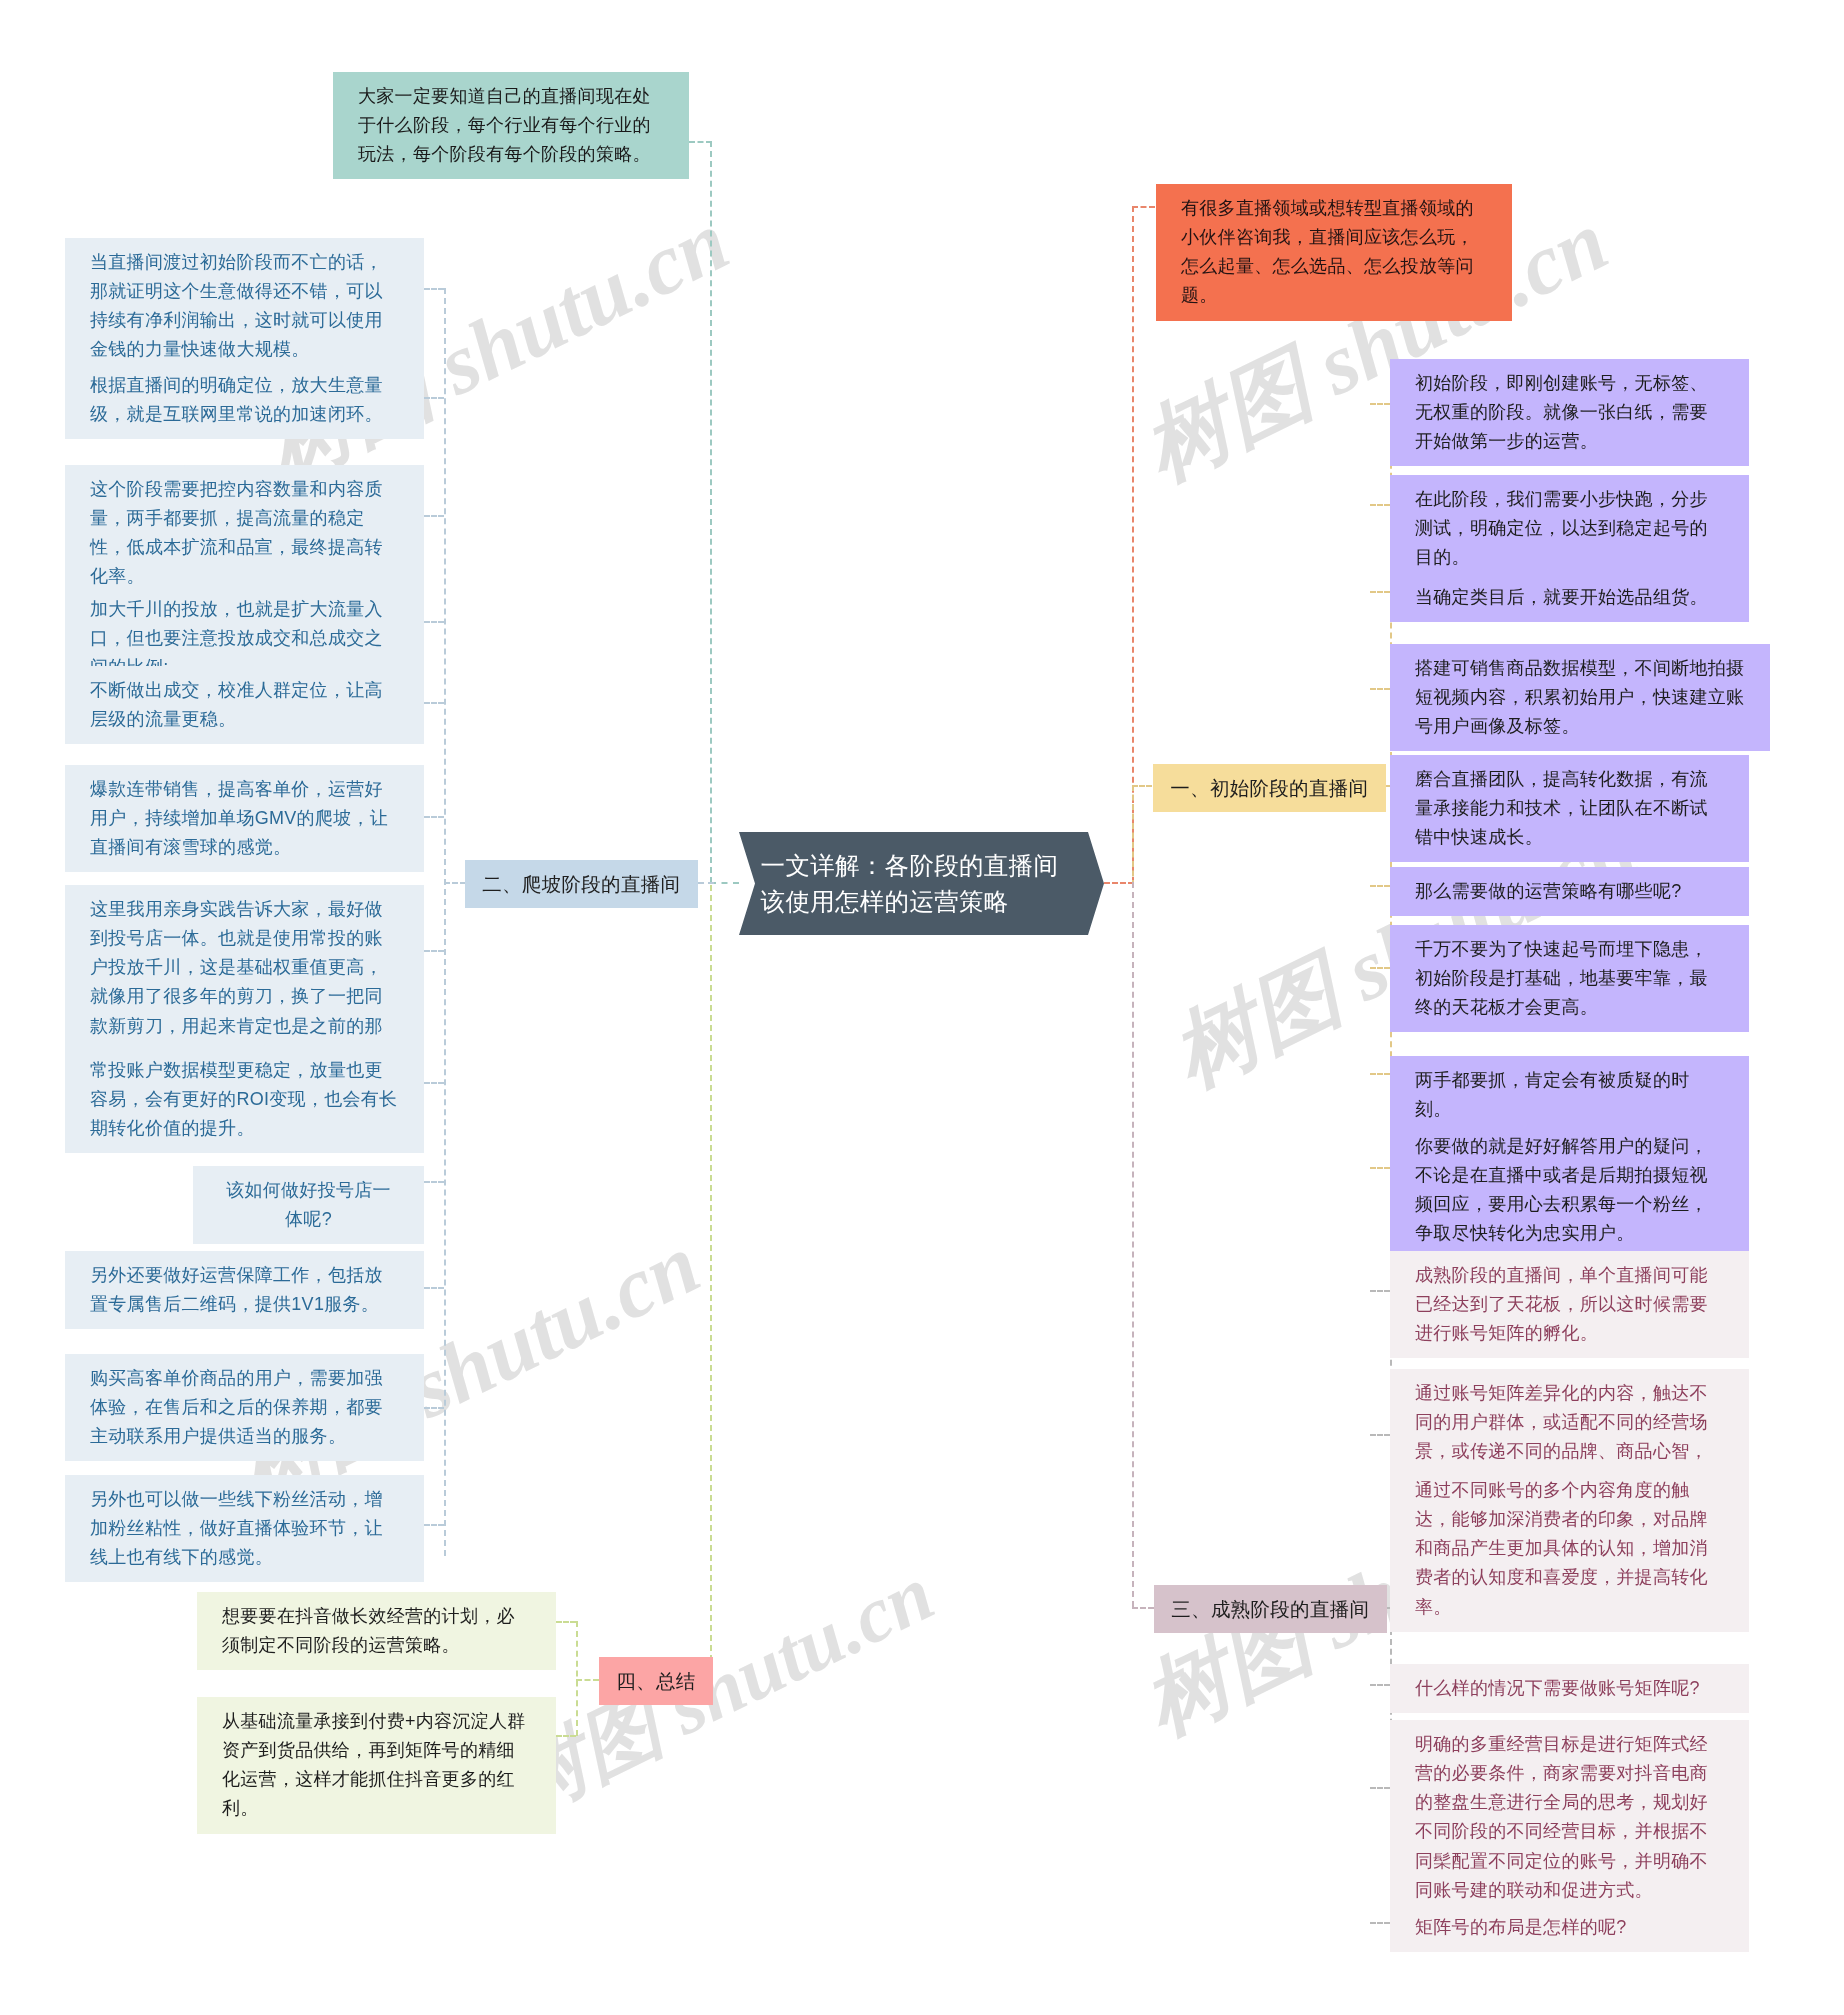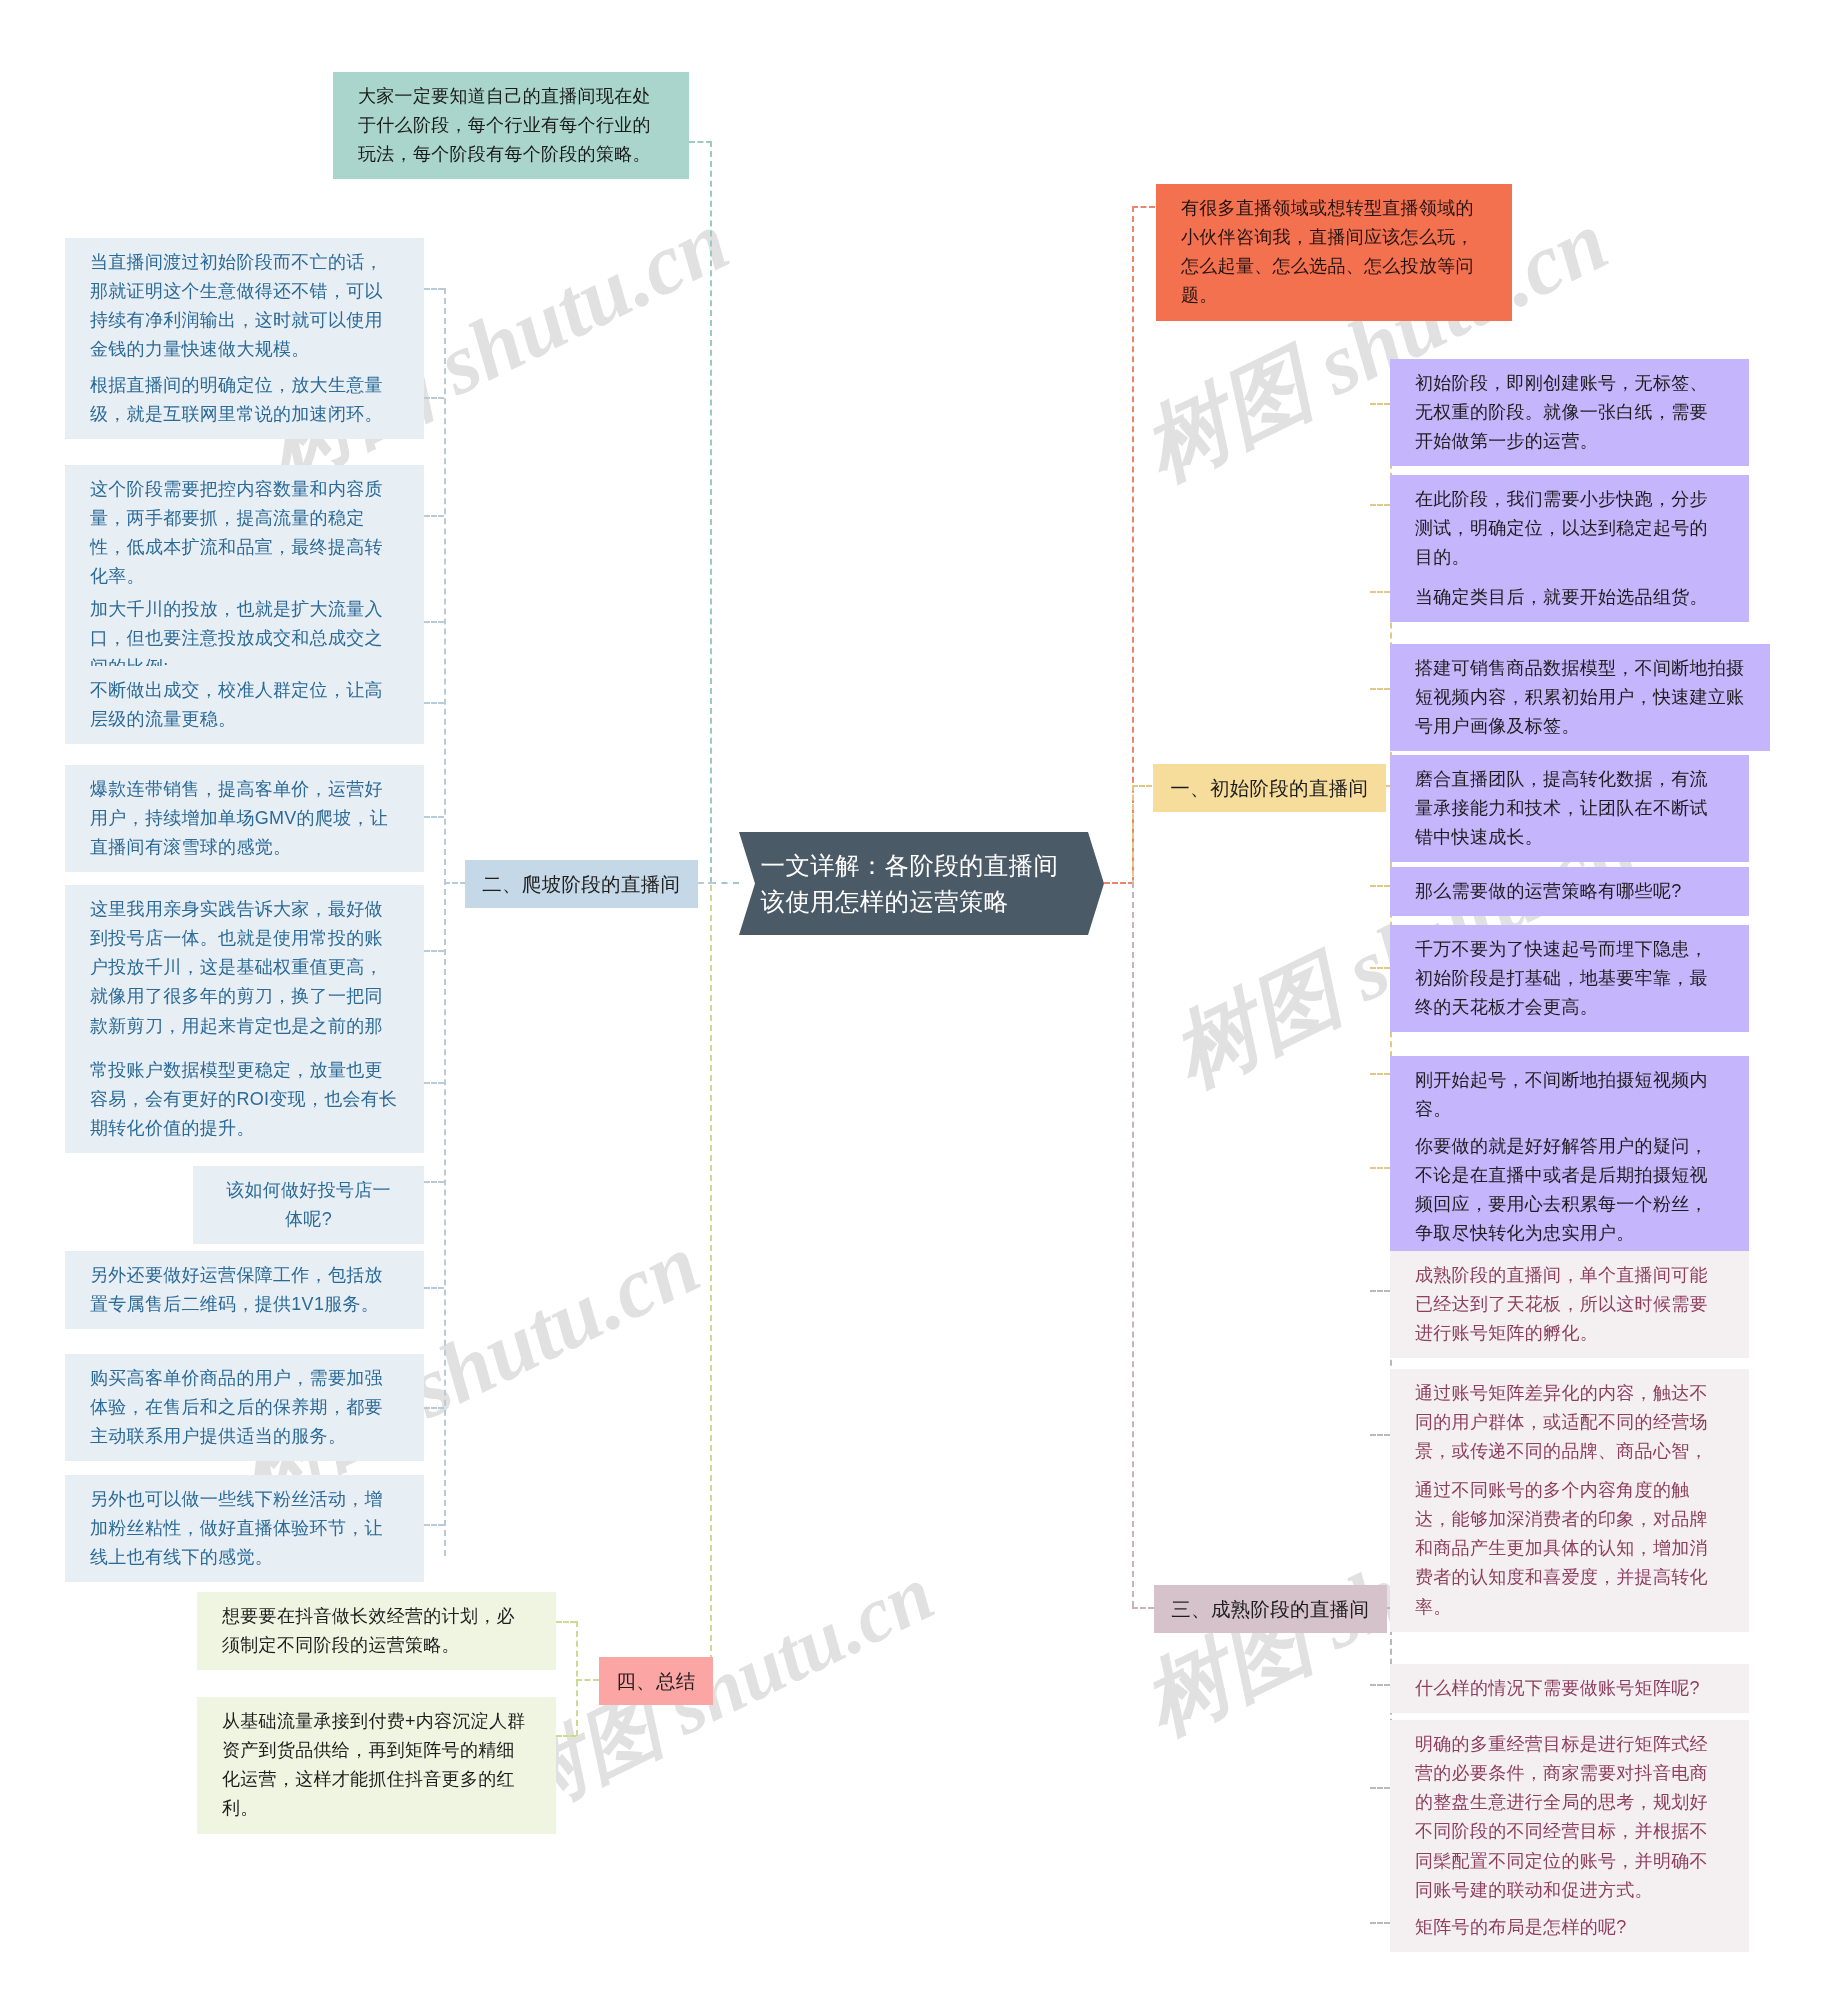--- a/index.html
+++ b/index.html
@@ -169,21 +169,21 @@
 
   <div class="node t-creamlbl label" style="left:1153px; top:764px;">一、初始阶段的直播间</div>
 
   <div class="node t-cream" style="left:1390px; top:359px; width:359px;">初始阶段，即刚创建账号，无标签、无权重的阶段。就像一张白纸，需要开始做第一步的运营。</div>
   <div class="node t-cream" style="left:1390px; top:475px; width:359px;">在此阶段，我们需要小步快跑，分步测试，明确定位，以达到稳定起号的目的。</div>
   <div class="node t-cream" style="left:1390px; top:573px; width:359px;">当确定类目后，就要开始选品组货。</div>
   <div class="node t-cream" style="left:1390px; top:644px; width:380px;">搭建可销售商品数据模型，不间断地拍摄短视频内容，积累初始用户，快速建立账号用户画像及标签。</div>
   <div class="node t-cream" style="left:1390px; top:755px; width:359px;">磨合直播团队，提高转化数据，有流量承接能力和技术，让团队在不断试错中快速成长。</div>
   <div class="node t-cream" style="left:1390px; top:867px; width:359px;">那么需要做的运营策略有哪些呢?</div>
   <div class="node t-cream" style="left:1390px; top:925px; width:359px;">千万不要为了快速起号而埋下隐患，初始阶段是打基础，地基要牢靠，最终的天花板才会更高。</div>
-  <div class="node t-cream" style="left:1390px; top:1056px; width:359px;">刚开始起号，不间断地拍摄短视频内容。</div>
+  <div class="node t-cream" style="left:1390px; top:1056px; width:359px;">两手都要抓，肯定会有被质疑的时刻。</div>
   <div class="node t-cream" style="left:1390px; top:1122px; width:359px;">你要做的就是好好解答用户的疑问，不论是在直播中或者是后期拍摄短视频回应，要用心去积累每一个粉丝，争取尽快转化为忠实用户。</div>
 
   <div class="node t-mauvelbl label" style="left:1154px; top:1585px;">三、成熟阶段的直播间</div>
 
   <div class="node t-mauve" style="left:1390px; top:1251px; width:359px;">成熟阶段的直播间，单个直播间可能已经达到了天花板，所以这时候需要进行账号矩阵的孵化。</div>
   <div class="node t-mauve" style="left:1390px; top:1369px; width:359px;">通过账号矩阵差异化的内容，触达不同的用户群体，或适配不同的经营场景，或传递不同的品牌、商品心智，以满足电商经营的不同需求，实现不同的经营目标。</div>
   <div class="node t-mauve" style="left:1390px; top:1466px; width:359px;">通过不同账号的多个内容角度的触达，能够加深消费者的印象，对品牌和商品产生更加具体的认知，增加消费者的认知度和喜爱度，并提高转化率。</div>
   <div class="node t-mauve" style="left:1390px; top:1664px; width:359px;">什么样的情况下需要做账号矩阵呢?</div>
   <div class="node t-mauve" style="left:1390px; top:1720px; width:359px;">明确的多重经营目标是进行矩阵式经营的必要条件，商家需要对抖音电商的整盘生意进行全局的思考，规划好不同阶段的不同经营目标，并根据不同髤配置不同定位的账号，并明确不同账号建的联动和促进方式。</div>
   <div class="node t-mauve" style="left:1390px; top:1903px; width:359px;">矩阵号的布局是怎样的呢?</div>

